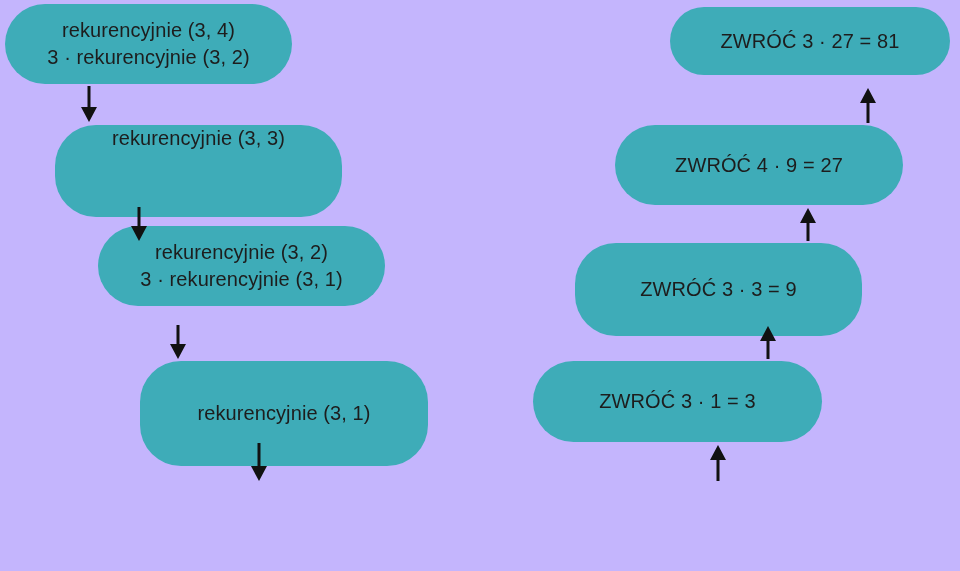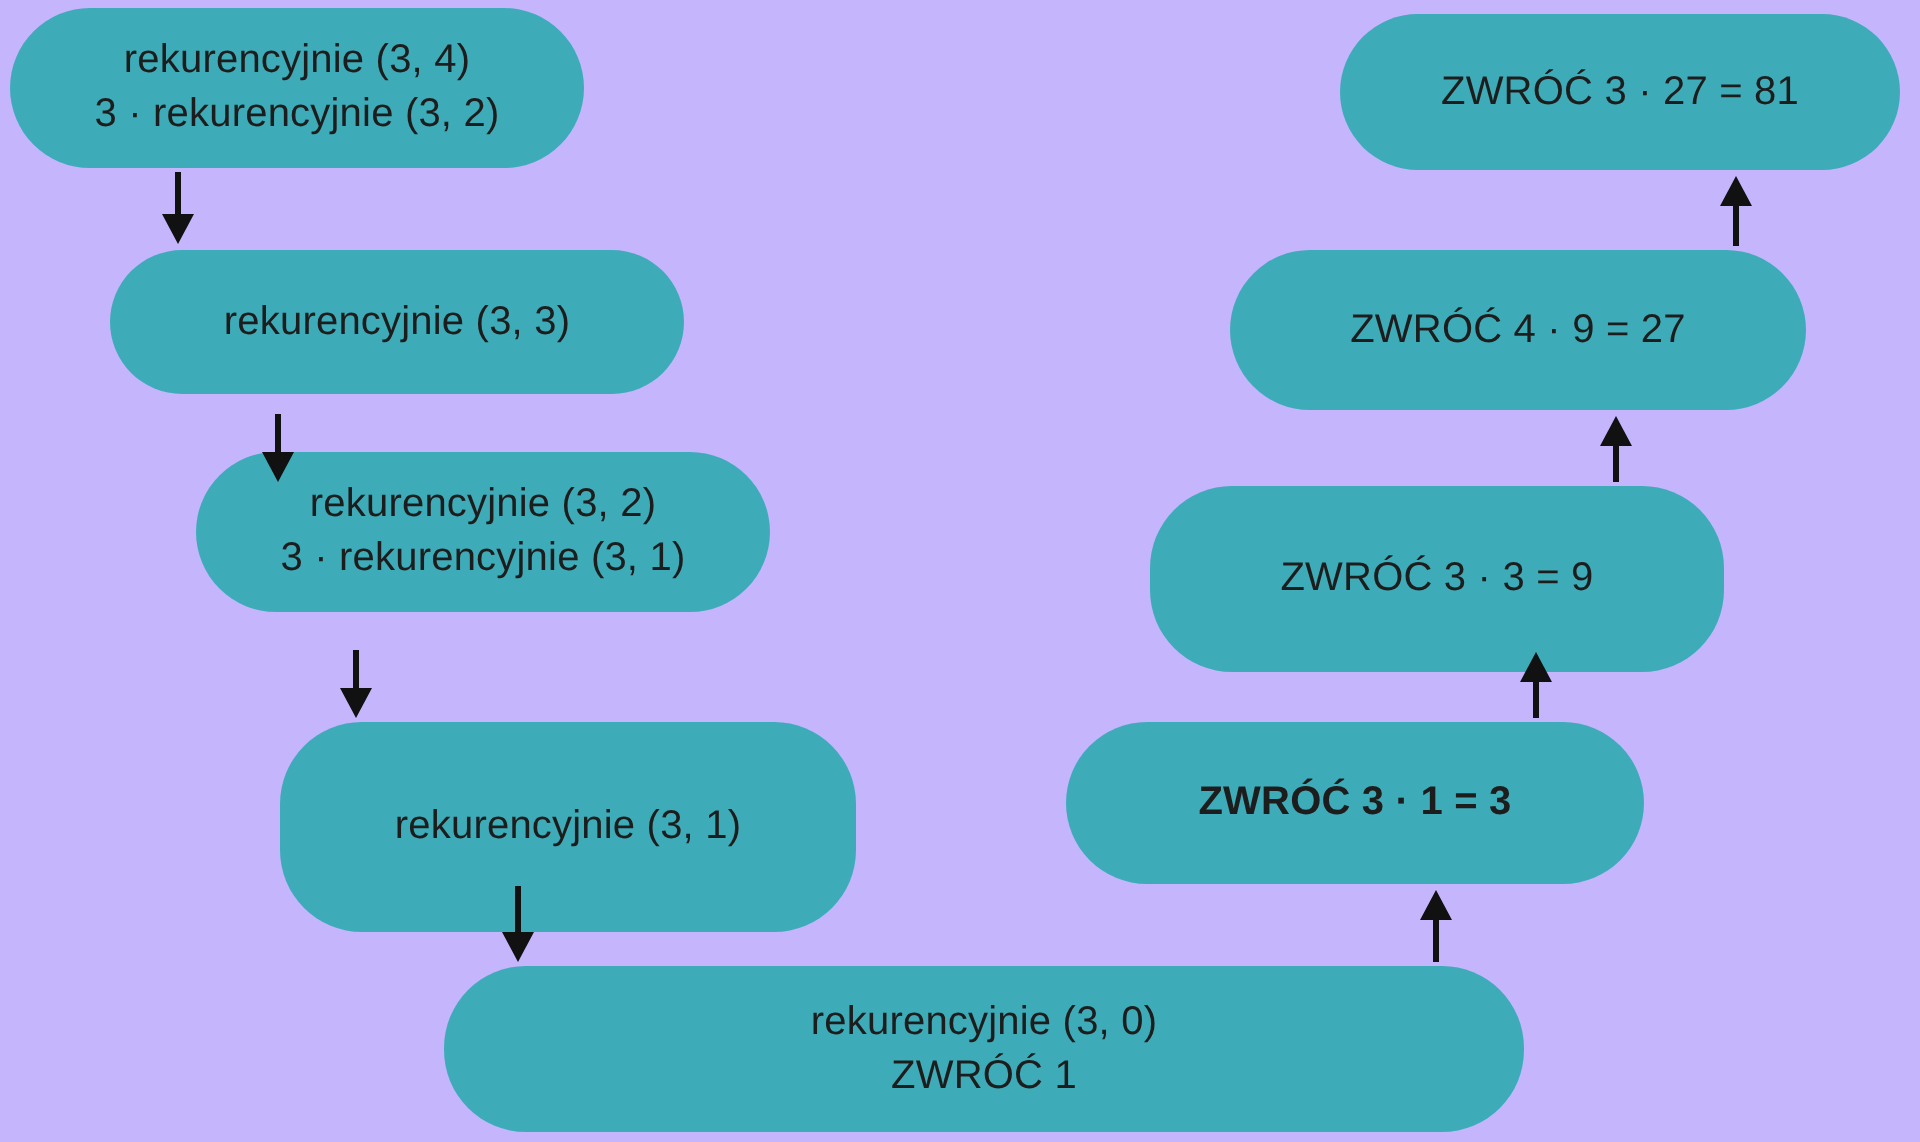--- a/index.html
+++ b/index.html
@@ -27,30 +27,30 @@
     text-align: center;
     color: var(--ink, #1d1d1d);
     font-size: 20px;
     line-height: 27px;
     letter-spacing: 0.1px;
   }
   .node span { display: block; white-space: nowrap; }
 
   
   .l1 { left: 5px;   top: 4px;   width: 287px; height: 80px; }
-  .l2 { left: 55px;  top: 125px; width: 287px; height: 72px; }
+  .l2 { left: 55px;  top: 125px; width: 287px; height: 92px; justify-content: space-between; }
   .l3 { left: 98px;  top: 226px; width: 287px; height: 80px; }
   .l4 { left: 140px; top: 361px; width: 288px; height: 105px; }
   
   .b1 { left: 222px; top: 483px; width: 540px; height: 83px; }
   
-  .r1 { left: 670px; top: 7px;   width: 280px; height: 78px; }
+  .r1 { left: 670px; top: 7px;   width: 280px; height: 68px; }
   .r2 { left: 615px; top: 125px; width: 288px; height: 80px; }
   .r3 { left: 575px; top: 243px; width: 287px; height: 93px; }
-  .r4 { left: 533px; top: 361px; width: 289px; height: 81px; font-weight: bold; }
+  .r4 { left: 533px; top: 361px; width: 289px; height: 81px; }
 
   
   .arrow {
     position: absolute;
     width: 16px;
   }
   .arrow .shaft {
     position: absolute;
     left: 50%;
     transform: translateX(-50%);
@@ -94,24 +94,20 @@
     <span>rekurencyjnie (3, 3)</span>
   </div>
   <div class="node l3">
     <span>rekurencyjnie (3, 2)</span>
     <span>3 · rekurencyjnie (3, 1)</span>
   </div>
   <div class="node l4">
     <span>rekurencyjnie (3, 1)</span>
   </div>
 
-  <div class="node b1">
-    <span>rekurencyjnie (3, 0)</span>
-    <span>ZWRÓĆ 1</span>
-  </div>
 
   <div class="node r1">
     <span>ZWRÓĆ 3 · 27 = 81</span>
   </div>
   <div class="node r2">
     <span>ZWRÓĆ 4 · 9 = 27</span>
   </div>
   <div class="node r3">
     <span>ZWRÓĆ 3 · 3 = 9</span>
   </div>

